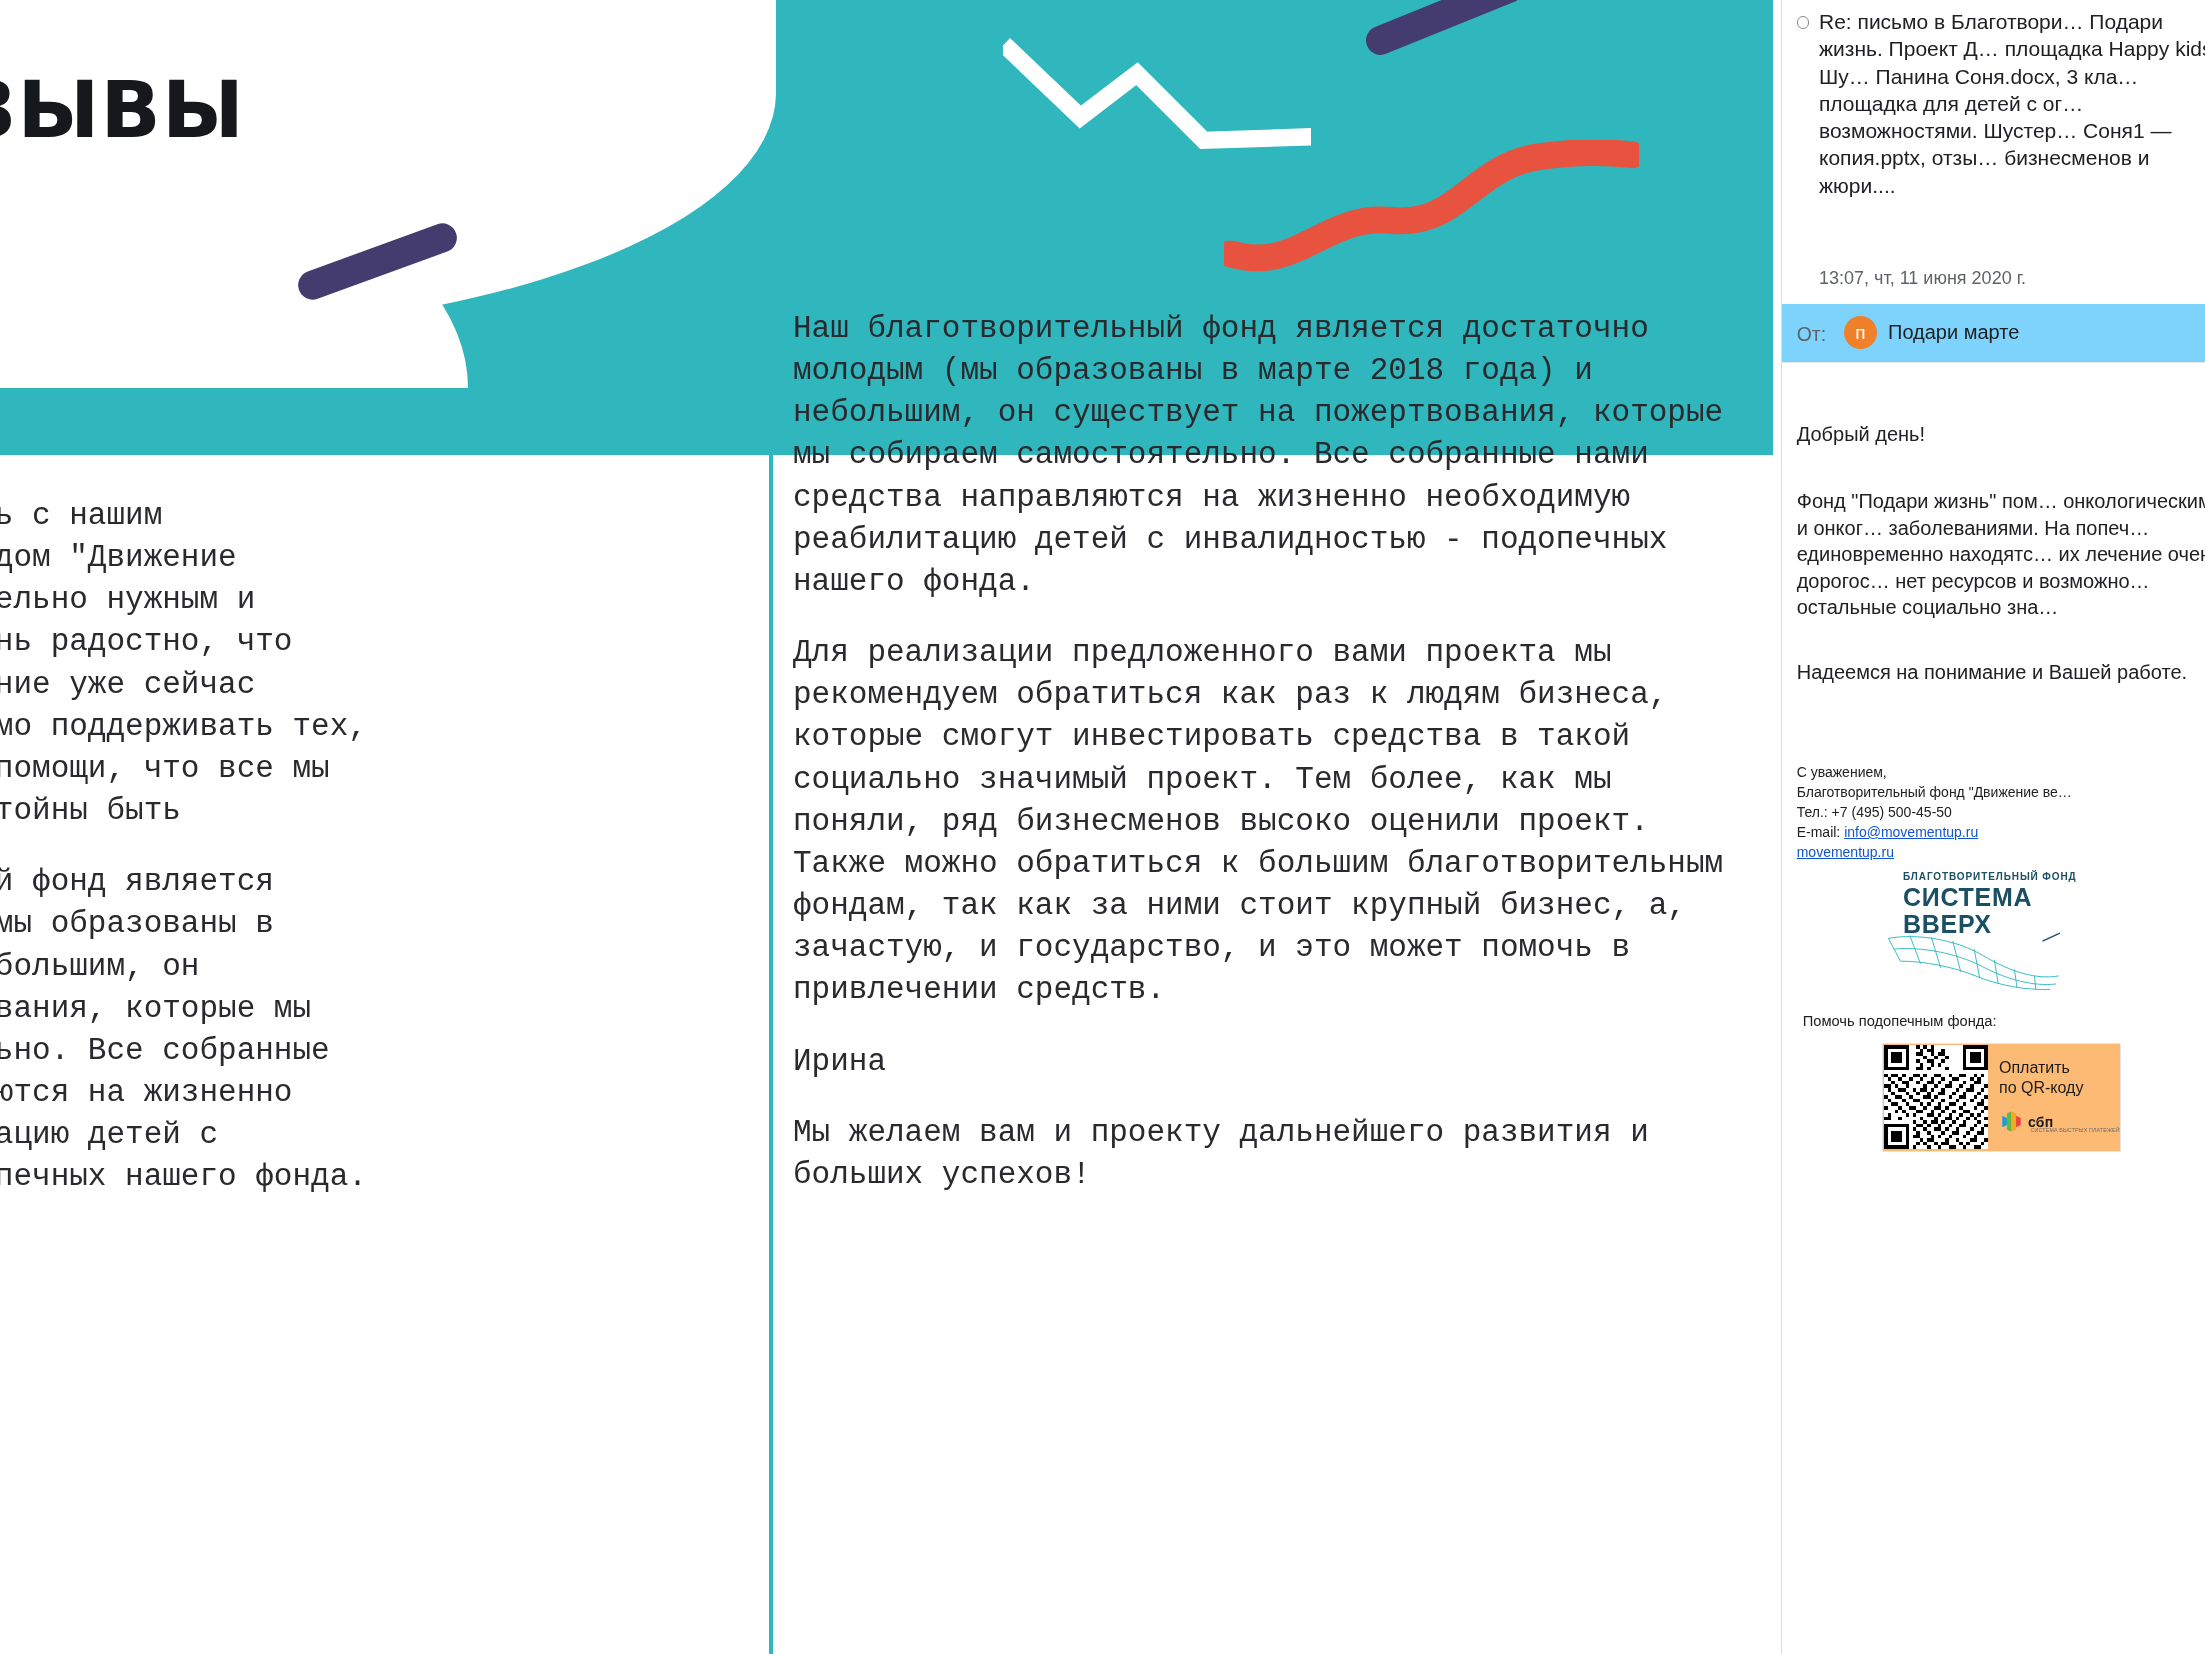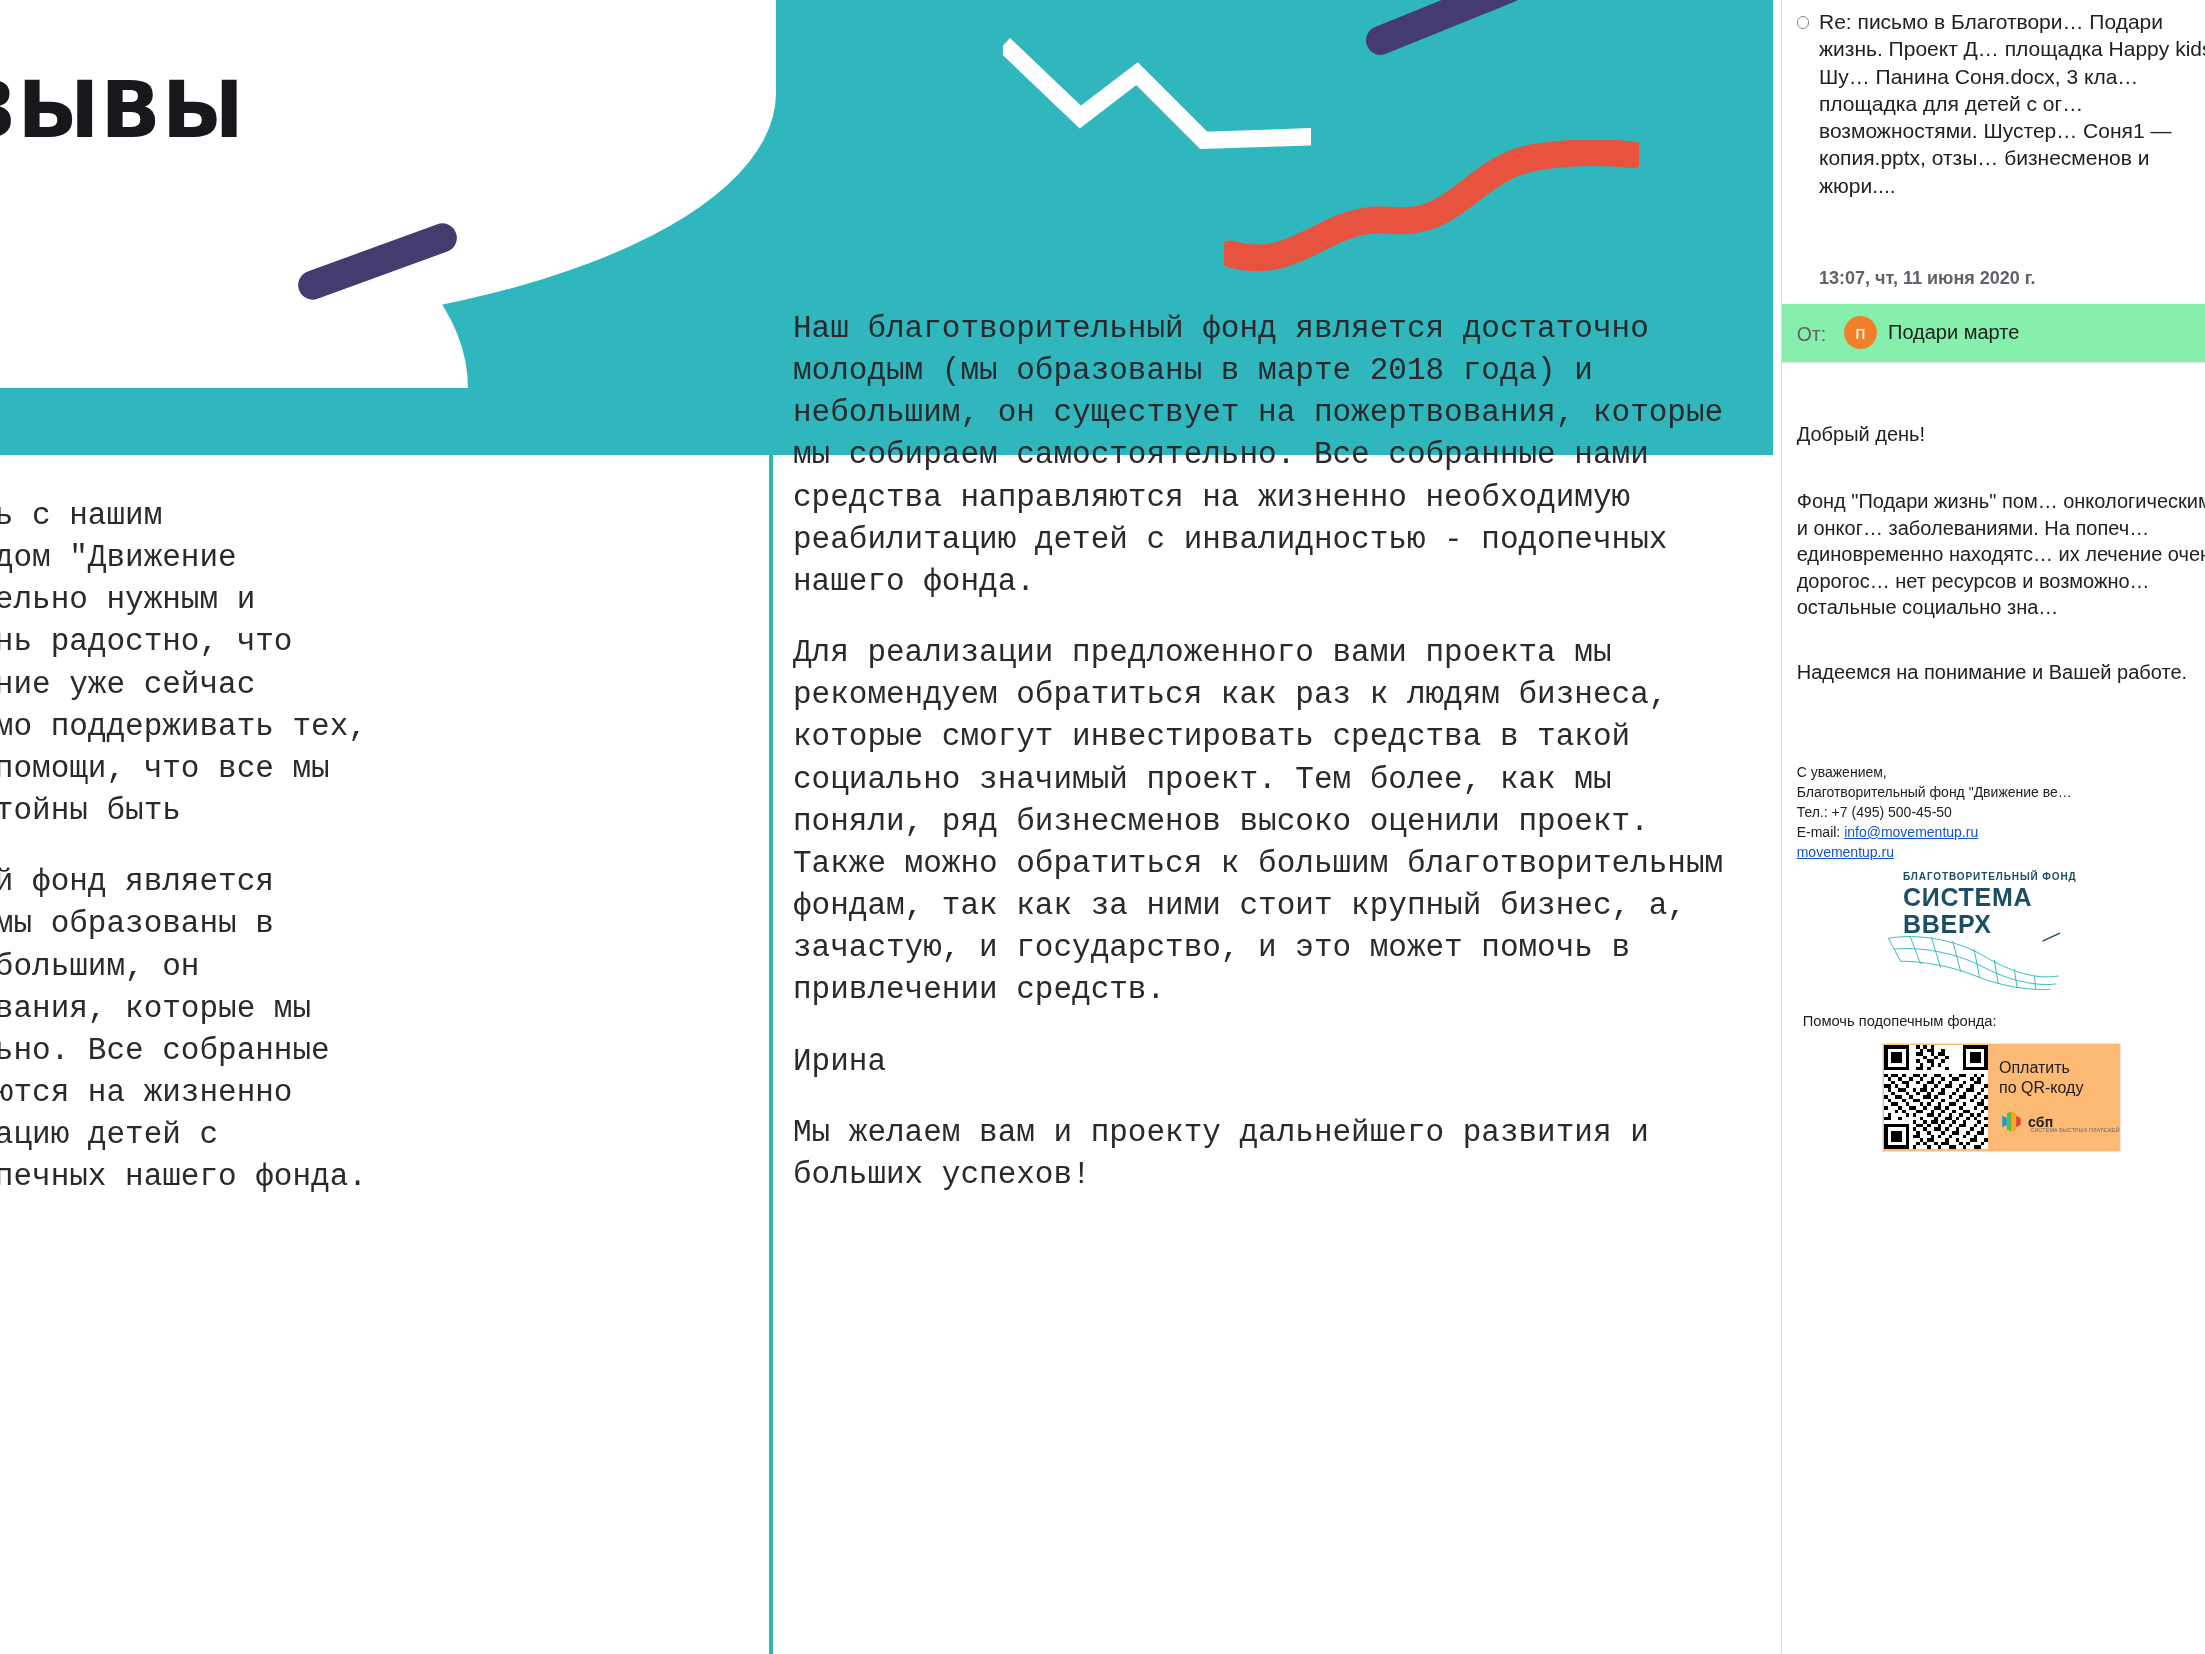--- a/index.html
+++ b/index.html
@@ -155,29 +155,28 @@
     width: 401px;
     font-size: 21px;
     line-height: 1.30;
     color: #202124;
   }
   #email-date {
     position: absolute;
     left: 37px; top: 268px;
     font-size: 18px;
     color: #5f6368;
-    font-weight: bold;
   }
 
   #from-row {
     position: absolute;
     left: 0; top: 304px;
     width: 424px;
     height: 58px;
-    background: #86efac;
+    background: #7dd3fc;
     border-bottom: 0.7px solid #e2e4e6;
   }
   #from-label {
     position: absolute;
     left: 14.7px; top: 19px;
     font-size: 19.4px;
     color: #5f6368;
   }
   #from-avatar {
     position: absolute;

